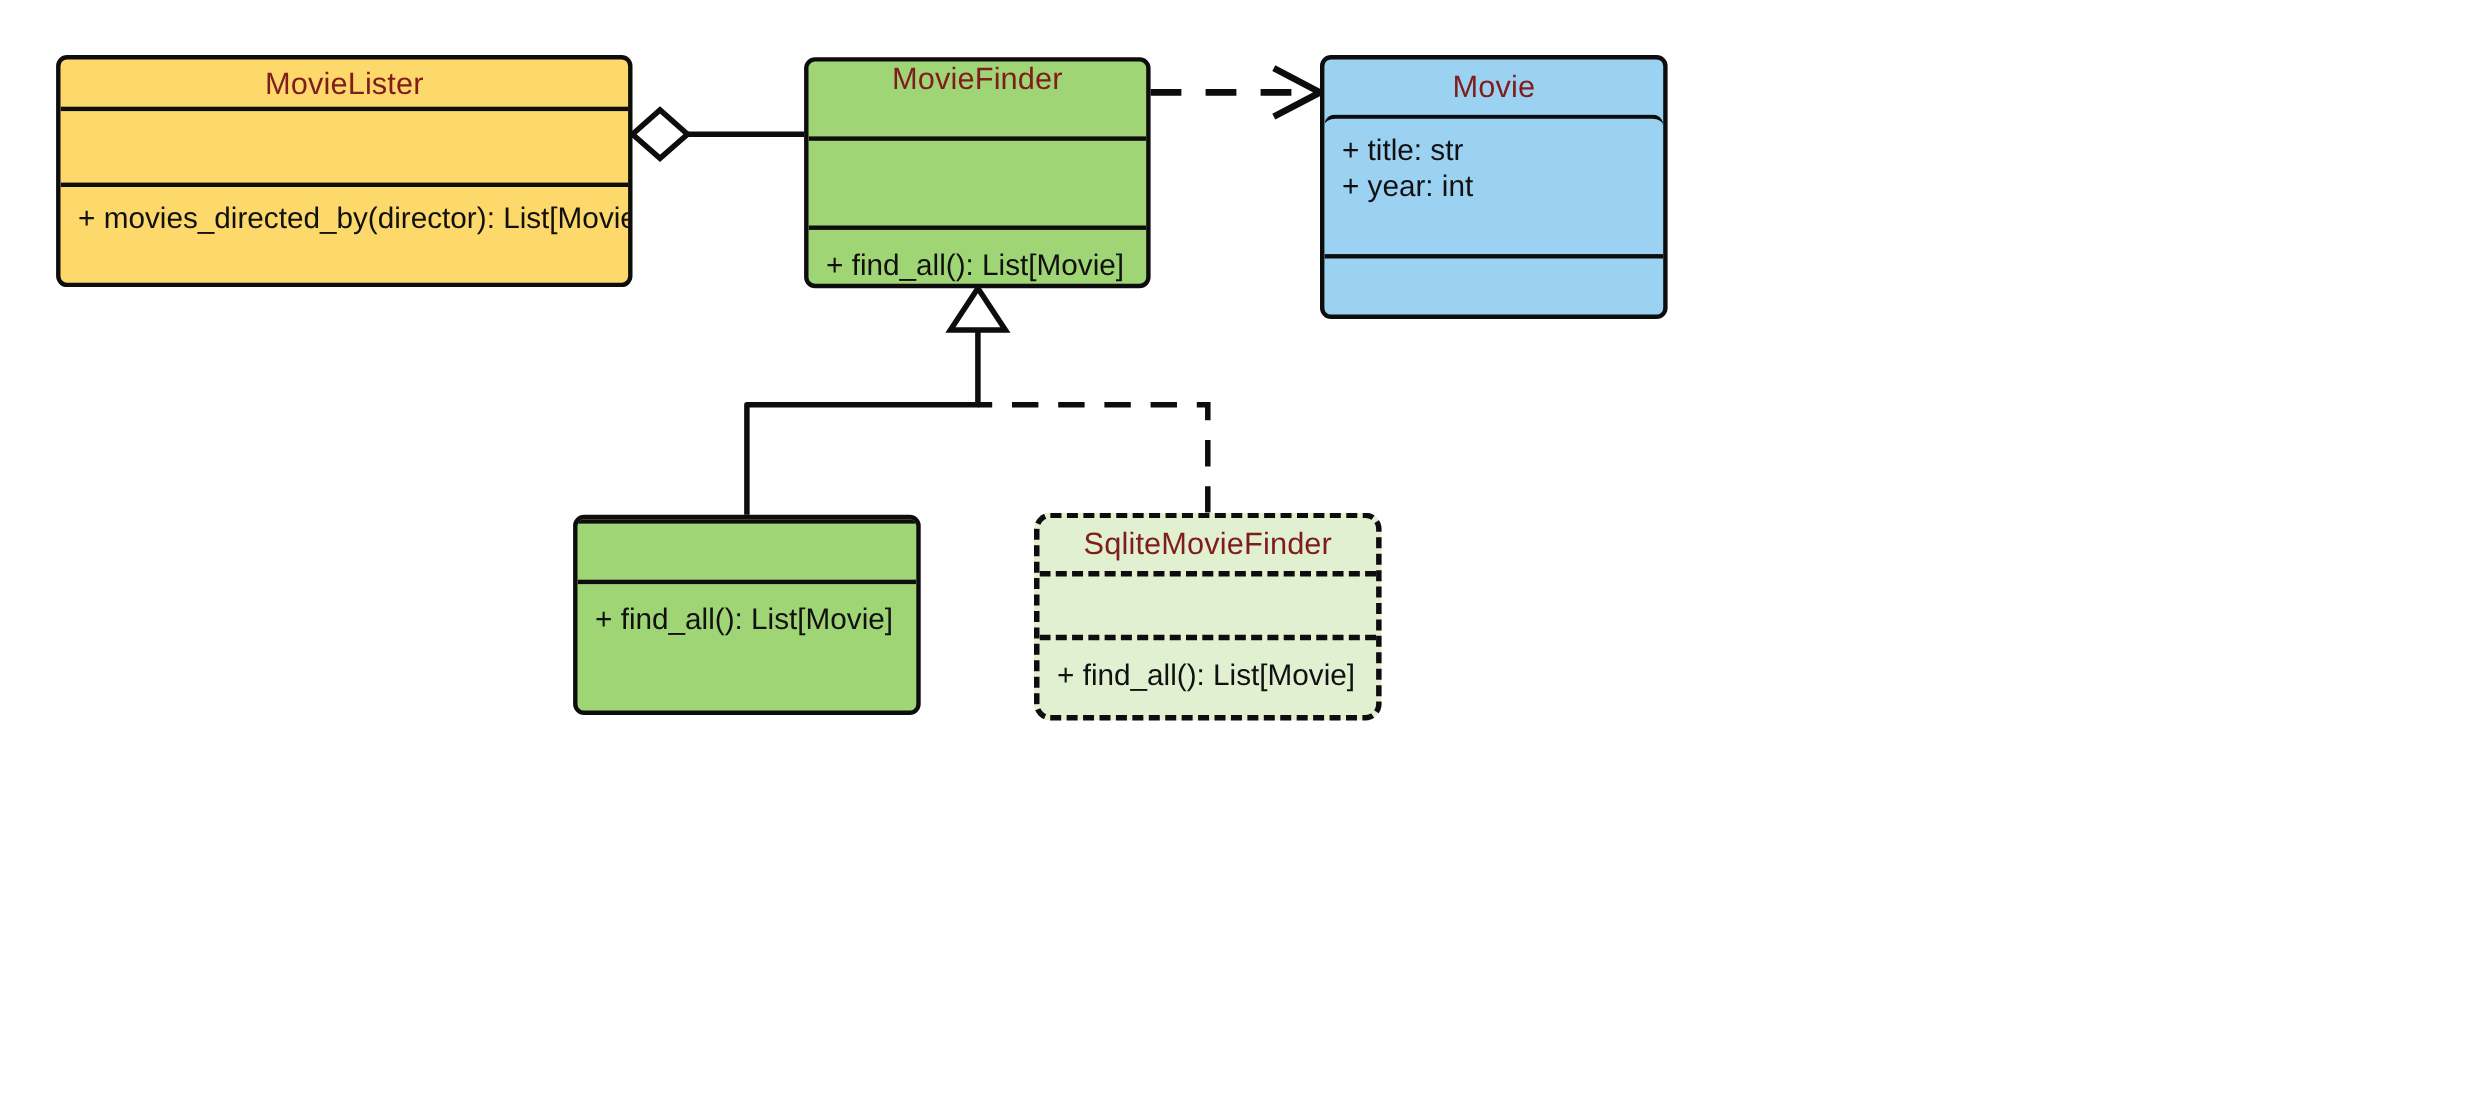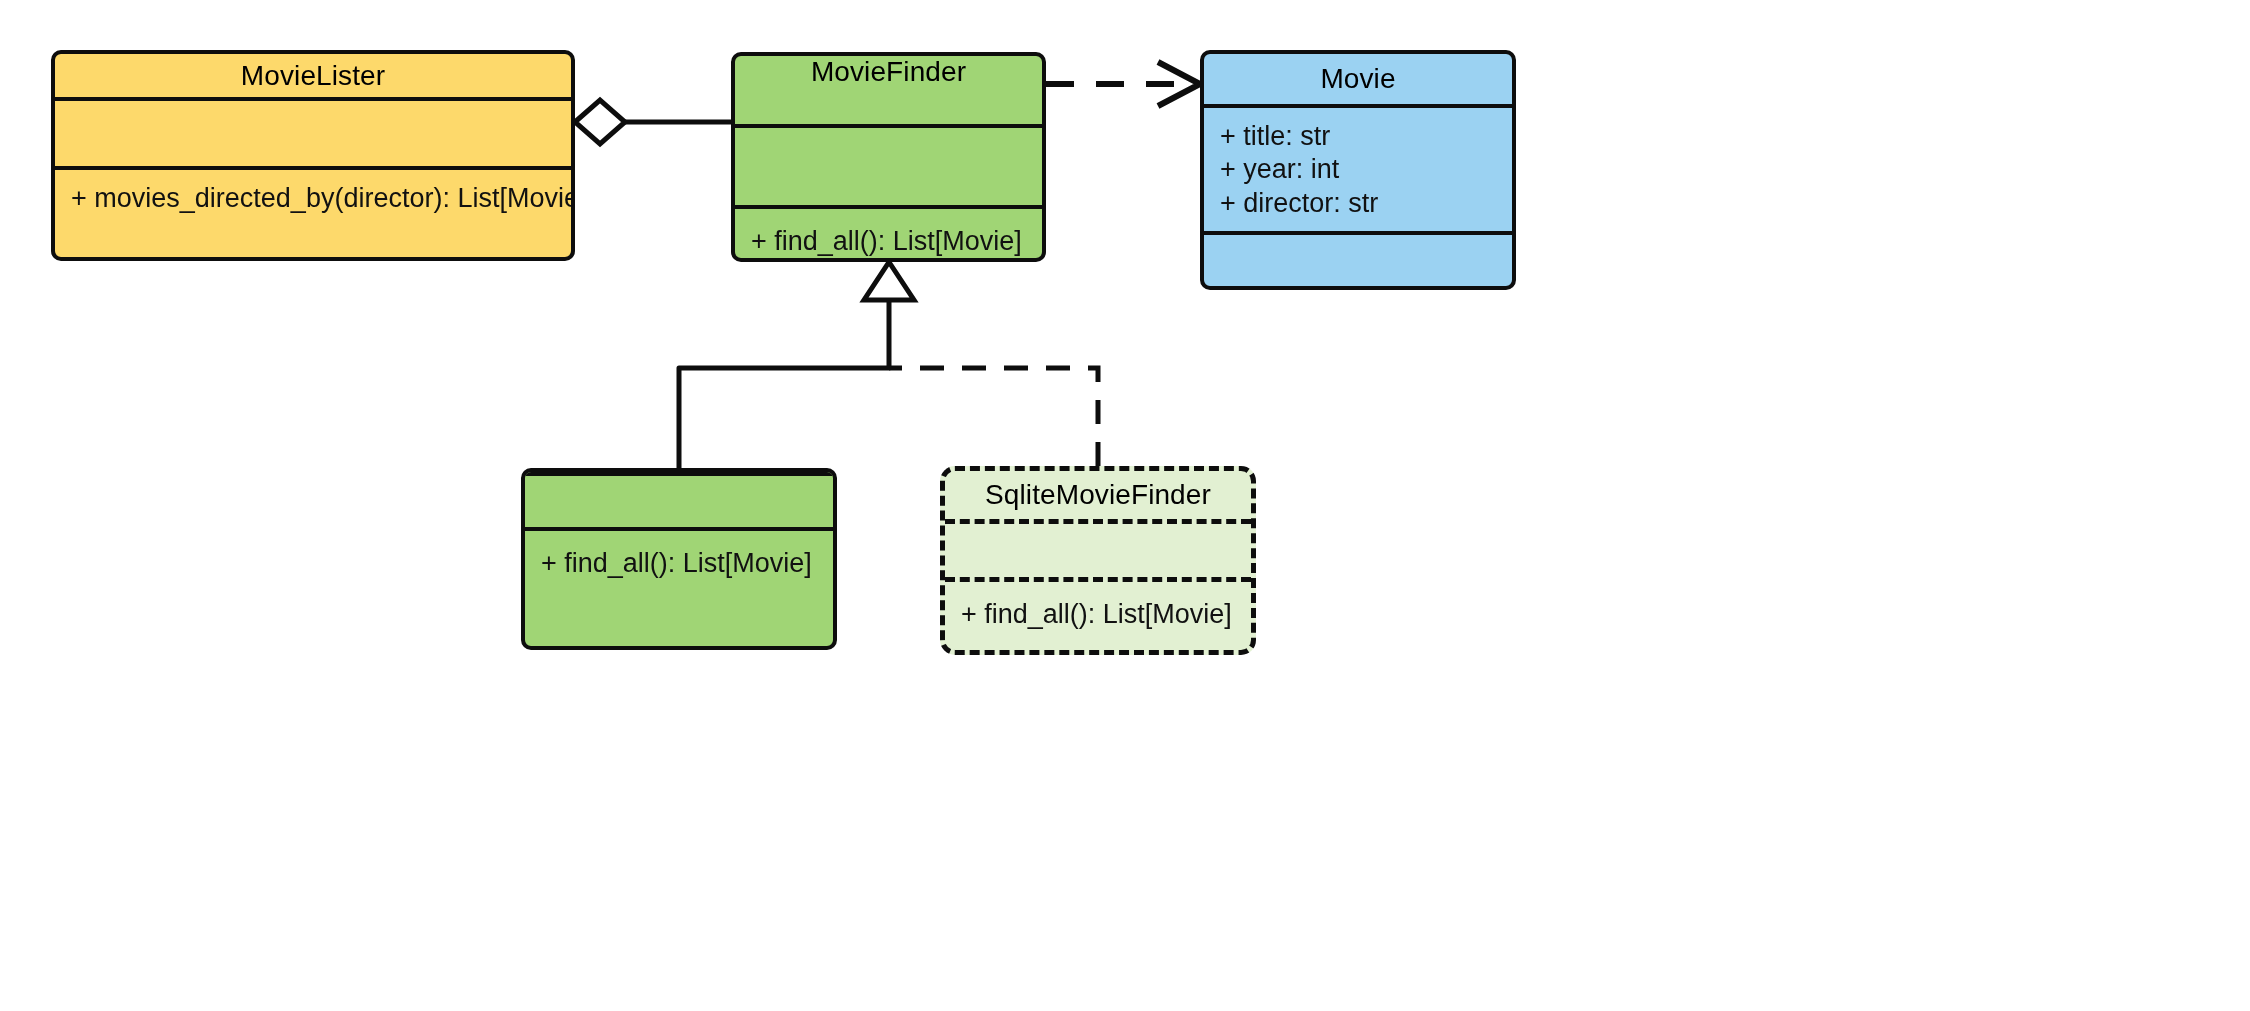--- a/index.html
+++ b/index.html
@@ -41,21 +41,21 @@
   .uml-class.dashed {
     border-style: dashed;
     border-width: 5px;
   }
   .cls-title {
     box-sizing: border-box;
     display: flex;
     align-items: center;
     justify-content: center;
     font-size: 28px;
-    color: #000000;
+    color: #7f1d1d;
     letter-spacing: .1px;
     white-space: nowrap;
   }
   .cls-attrs, .cls-ops {
     box-sizing: border-box;
     border-top: 4px solid #0d0d0d;
     padding: 14px 16px 0 16px;
     font-size: 27px;
     color: #111111;
     line-height: 1.24;
@@ -73,21 +73,21 @@
   #box-movielister .cls-attrs { height: 69px; }
   #box-movielister .cls-ops   { flex: 1 1 auto; padding-top: 12px; }
 
   #box-moviefinder   { left: 731px; top: 52px;  width: 315px; height: 210px; background: #A0D575; gap: 36px; }
   #box-moviefinder .cls-title { height: 42px; }
   #box-moviefinder .cls-attrs { height: 90px; }
   #box-moviefinder .cls-ops   { flex: 1 1 auto; padding-top: 16px; }
 
   #box-movie         { left: 1200px; top: 50px; width: 316px; height: 240px; background: #9BD2F2; }
   #box-movie .cls-title { height: 50px; }
-  #box-movie .cls-attrs { flex: 1 1 auto; padding-top: 12px; }
+  #box-movie .cls-attrs { flex: 1 1 auto; padding-top: 12px; border-radius: 10px; }
   #box-movie .cls-ops   { height: 55px; }
 
   #box-csvmoviefinder { left: 521px; top: 468px; width: 316px; height: 182px; background: #A0D575; }
   #box-csvmoviefinder .cls-title { height: 48px; }
   #box-csvmoviefinder .cls-attrs { height: 55px; }
   #box-csvmoviefinder .cls-ops   { flex: 1 1 auto; padding-top: 16px; }
 
   #box-sqlitemoviefinder { left: 940px; top: 466px; width: 316px; height: 189px; background: #E2F0D2; border-radius: 15px; }
   #box-sqlitemoviefinder .cls-title { height: 48px; }
   #box-sqlitemoviefinder .cls-attrs { height: 58px; }
@@ -134,21 +134,20 @@
     <div class="cls-ops">
       <div class="row">+ find_all(): List[Movie]</div>
     </div>
   </div>
 
   <div class="uml-class" id="box-movie">
     <div class="cls-title">Movie</div>
     <div class="cls-attrs">
       <div class="row">+ title: str</div>
       <div class="row">+ year: int</div>
-      <div class="row">+ director: str</div>
     </div>
     <div class="cls-ops empty"></div>
   </div>
 
   <div class="uml-class" id="box-csvmoviefinder">
     <div class="cls-attrs empty"></div>
     <div class="cls-ops">
       <div class="row">+ find_all(): List[Movie]</div>
     </div>
   </div>

